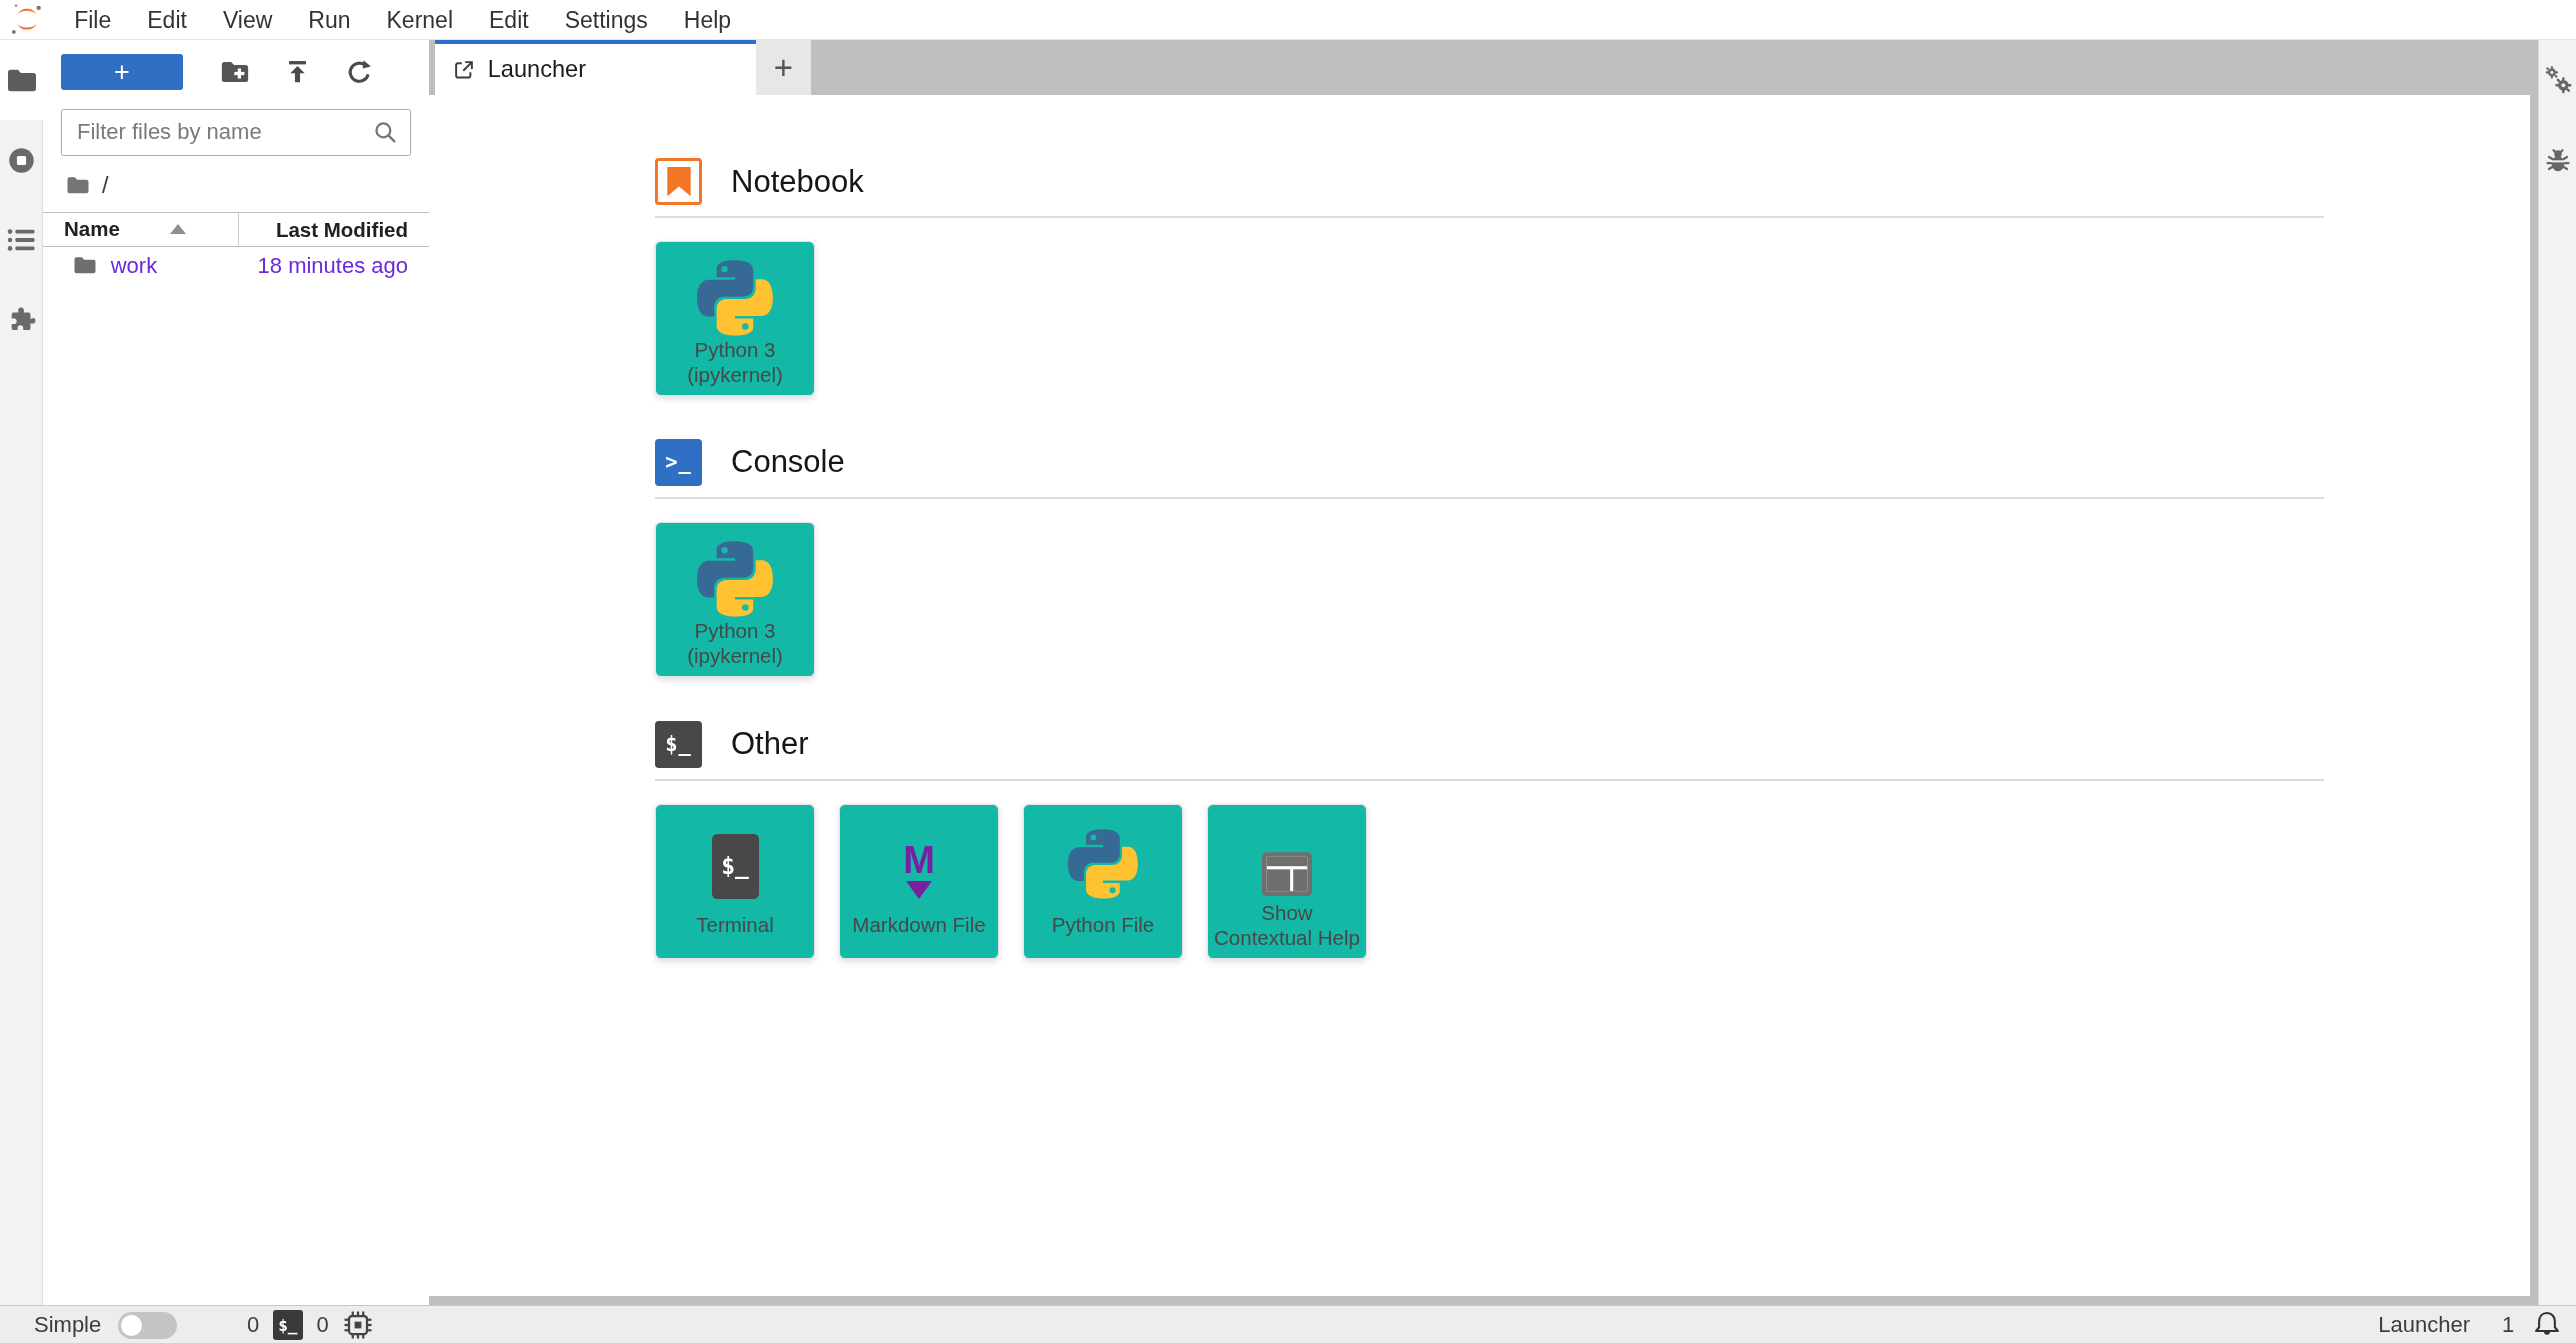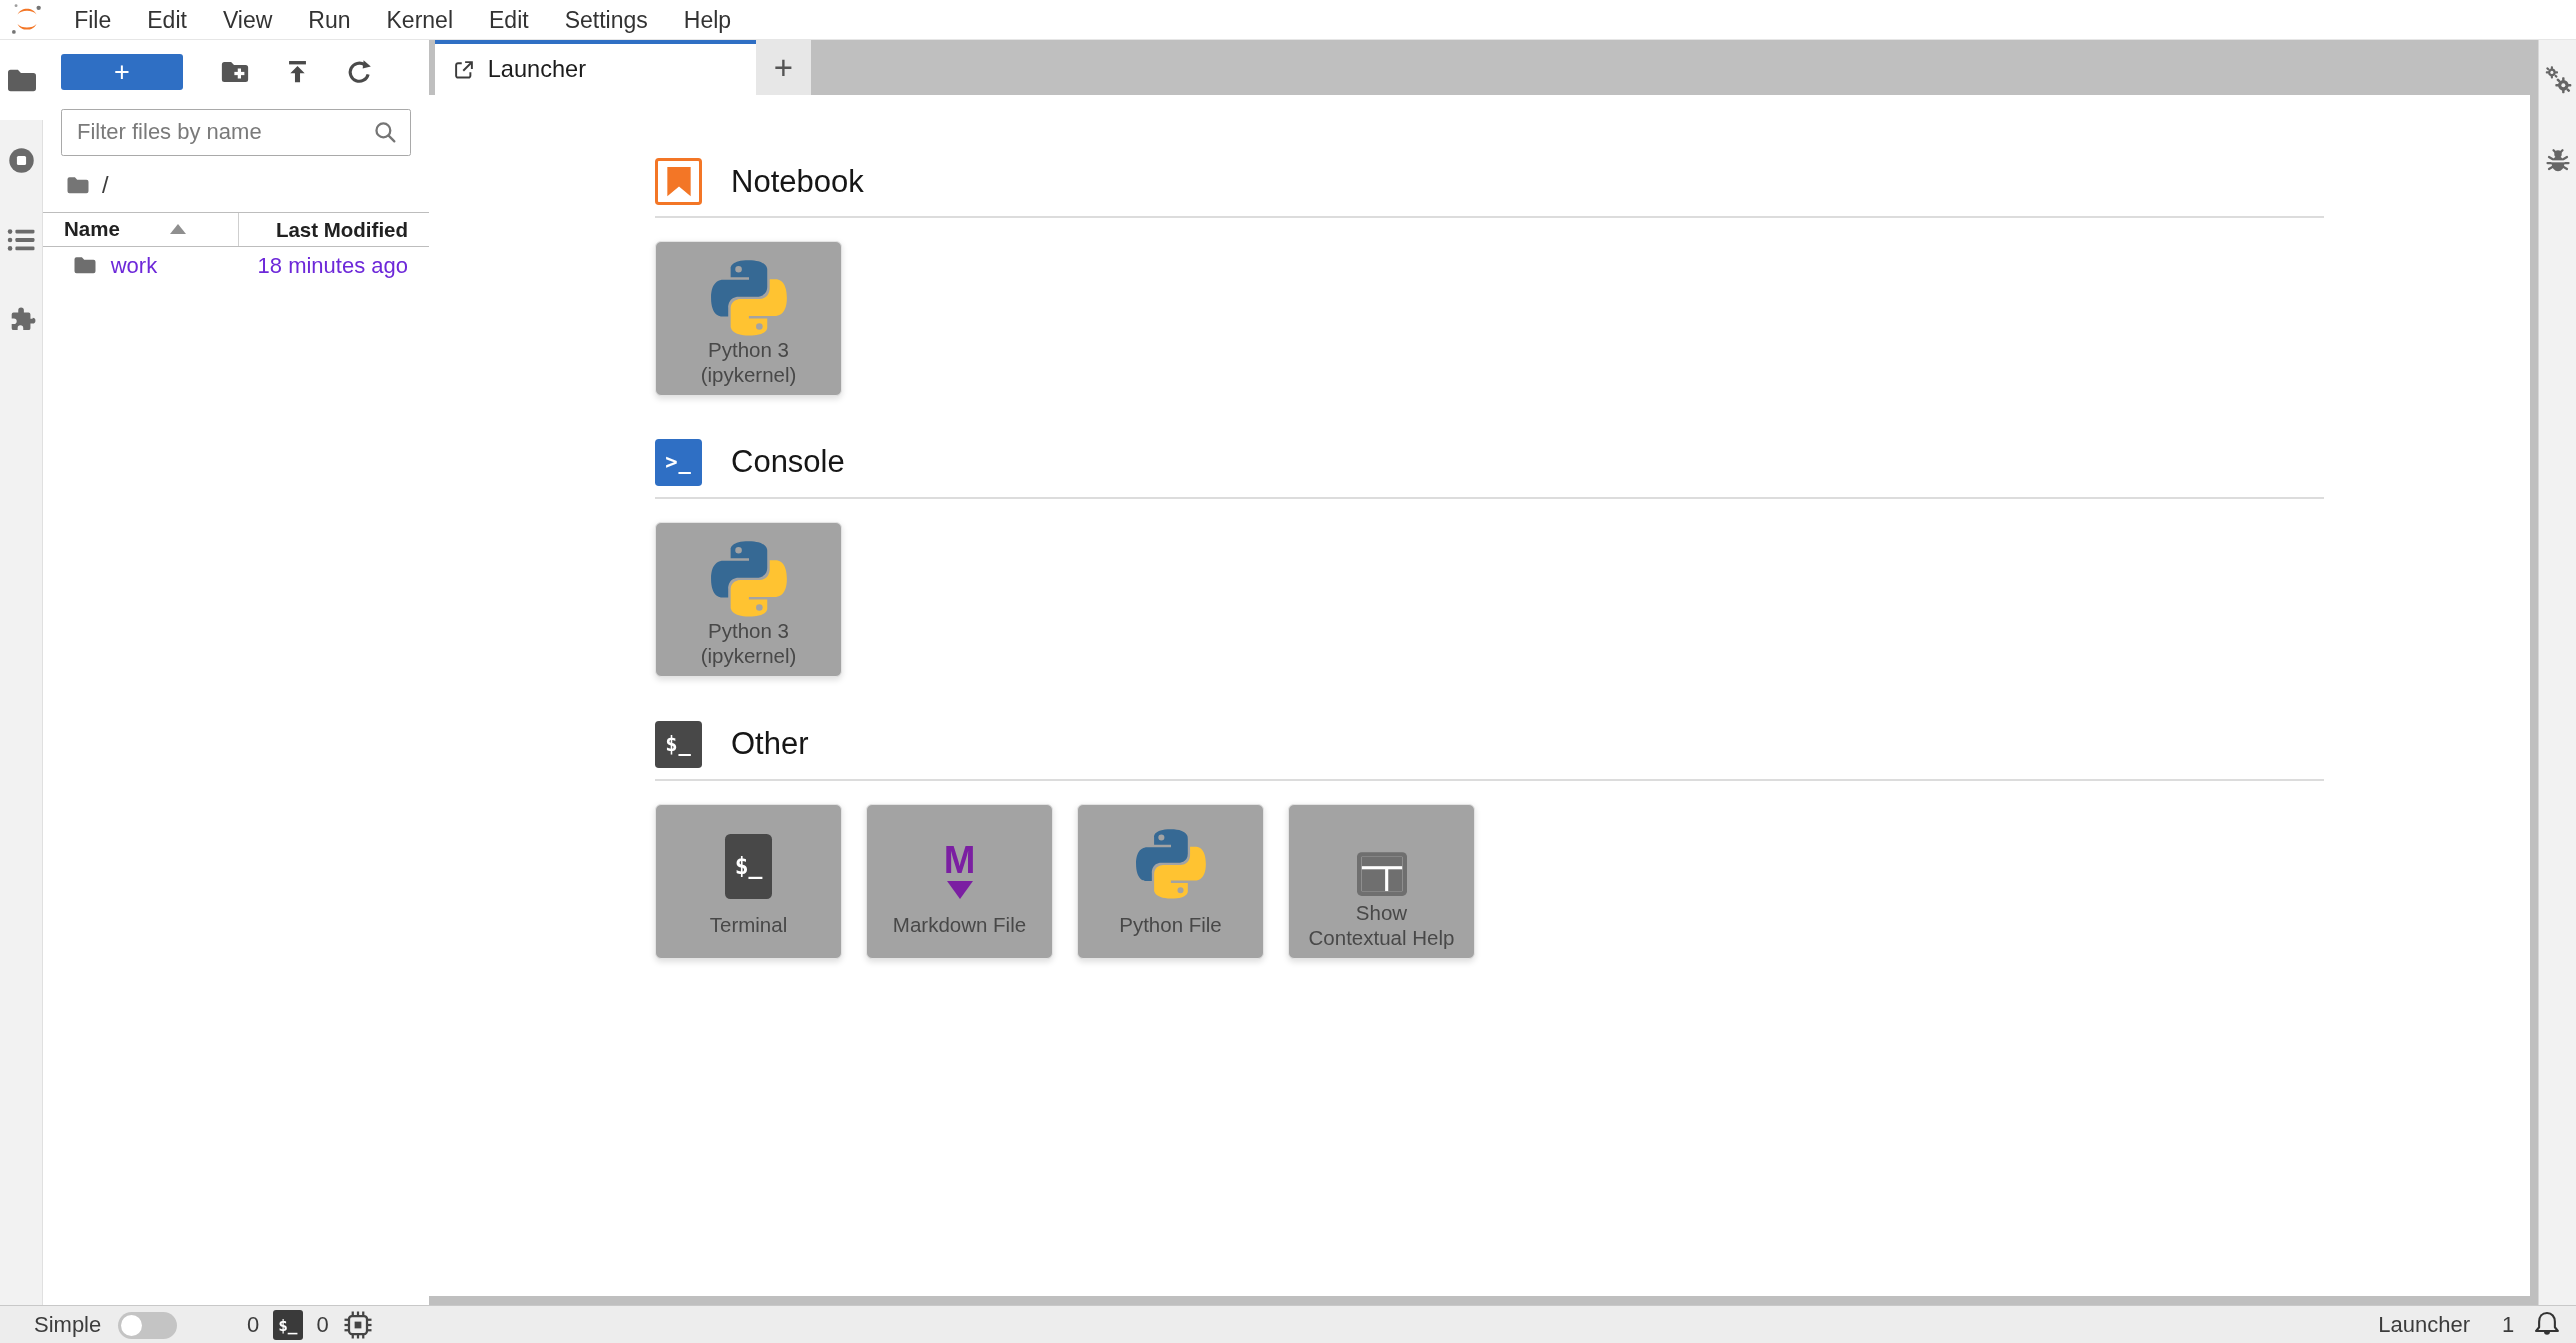--- a/index.html
+++ b/index.html
@@ -49,21 +49,21 @@
   .section-header { display:flex; align-items:center; height:47px; }
   .section-icon { width:47px; height:47px; border-radius:3.8px; display:flex; align-items:center; justify-content:center; }
   .section-icon.notebook { background:#fff; border:3.8px solid #f37626; }
   .section-icon.console { background:#2f6fc4; }
   .section-icon.other { background:#484848; }
   .glyph-mono { font-family:"DejaVu Sans Mono", monospace; font-weight:bold; color:#fff; font-size:20.5px; letter-spacing:0.8px; }
   .section-title { font-size:31px; color:#161616; margin-left:29px; }
   .divider { height:1.5px; background:#dcdcdc; width:1669px; margin-top:11.4px; }
   .cards { display:flex; gap:24px; margin-top:23px; }
 
-  .card { width:187px; height:155px; background:#a3a3a3; border:0.8px solid #e3e3e3; border-radius:6px; box-shadow:0 2.3px 6px rgba(0,0,0,0.13); display:flex; flex-direction:column; align-items:center; cursor:pointer; }
+  .card { width:160px; height:155px; background:#14b8a6; border:0.8px solid #e3e3e3; border-radius:6px; box-shadow:0 2.3px 6px rgba(0,0,0,0.13); display:flex; flex-direction:column; align-items:center; cursor:pointer; }
   .card-iconbox { height:94px; display:flex; align-items:flex-end; justify-content:center; padding-top:10.6px; }
   .card-label { flex:1; display:flex; align-items:center; justify-content:center; text-align:center; font-size:20.5px; color:#484848; line-height:1.25; width:146px; padding-bottom:6px; }
   .sec2 { margin-top:43px; } .sec3 { margin-top:44px; }
 
   .terminal-big { width:47px; height:65px; background:#484848; border-radius:5.3px; display:flex; align-items:center; justify-content:center; }
   .terminal-big span { font-family:"DejaVu Sans Mono", monospace; font-weight:bold; color:#fff; font-size:23px; }
   .md-icon { display:flex; flex-direction:column; align-items:center; }
   .md-m { color:#7b1fa2; font-weight:800; font-size:38px; line-height:0.9; font-family:"Liberation Sans",sans-serif; }
   .md-tri { width:0; height:0; border-left:13px solid transparent; border-right:13px solid transparent; border-top:18px solid #7b1fa2; margin-top:3px; }
 

